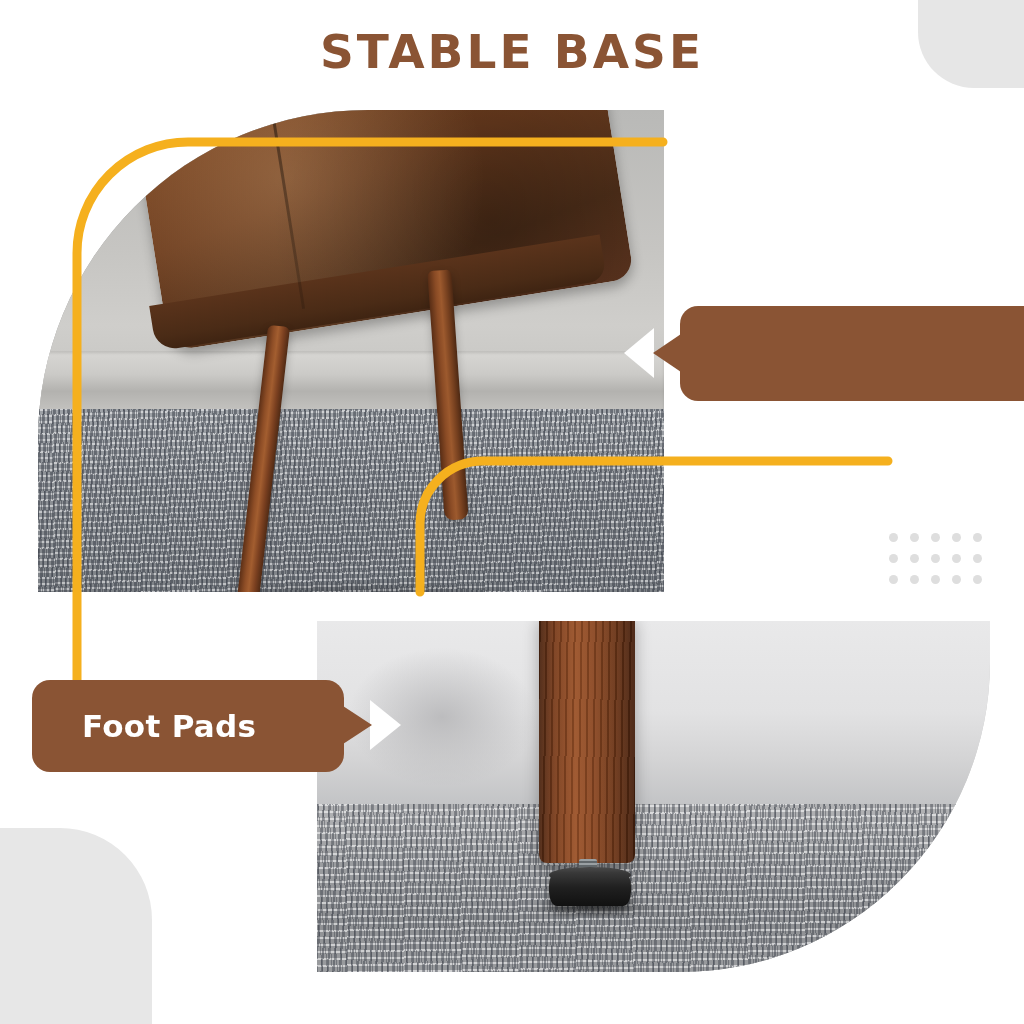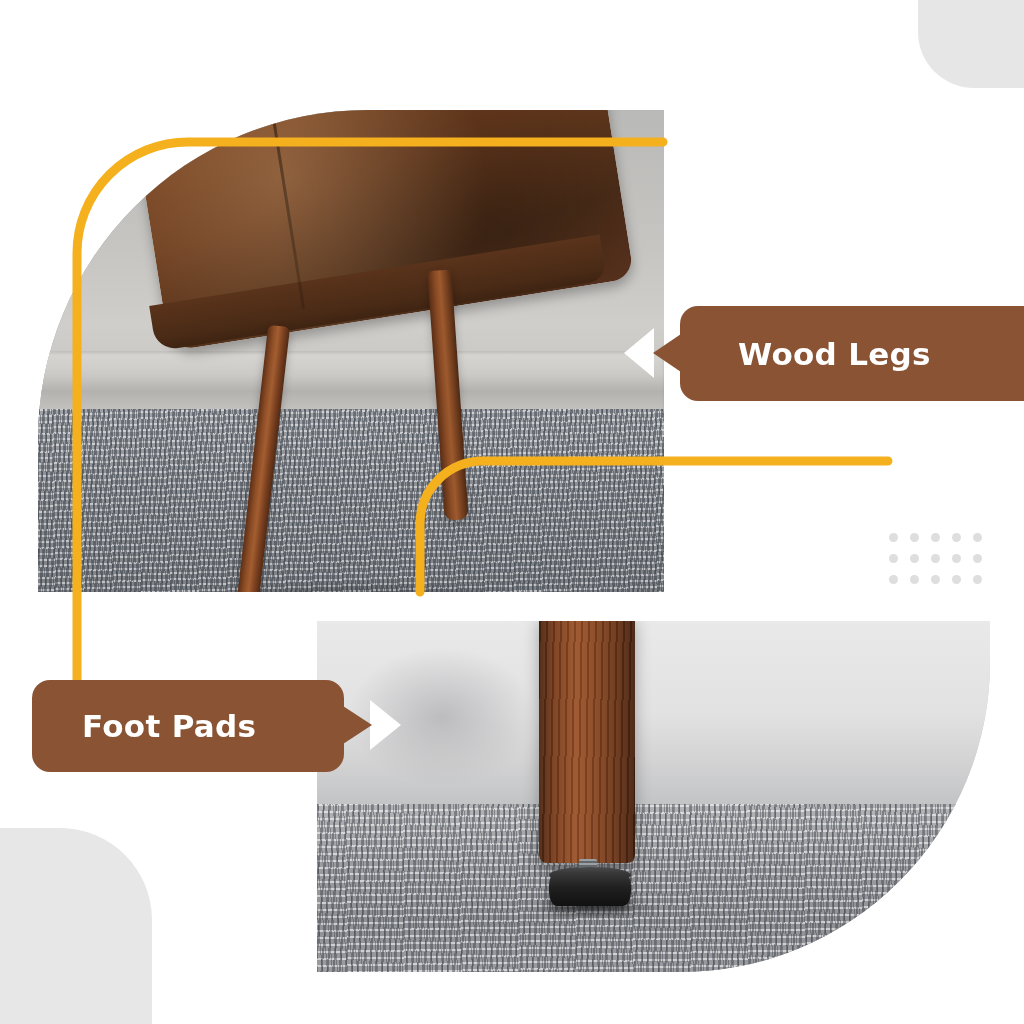--- a/index.html
+++ b/index.html
@@ -196,20 +196,21 @@
   }
 </style>
 </head>
 <body>
 
 <div class="stage">
 
   <div class="blob-tr"></div>
   <div class="blob-bl"></div>
 
+  <div class="title">STABLE BASE</div>
 
   <div class="photo-top">
     <div class="scene">
       <div class="pt-wall"></div>
       <div class="pt-base"></div>
       <div class="pt-carpet"></div>
       <div class="pt-shadow"></div>
       <div class="pt-sofa"></div>
       <div class="pt-sofa-edge"></div>
       <div class="pt-sofa-seam"></div>
@@ -234,21 +235,20 @@
     <div class="pb-pad"></div>
   </div>
 
   <svg class="yline2" viewBox="0 0 560 170">
     <path d="M 508 21 L 103 21 A 63 63 0 0 0 40 84 L 40 152" fill="none" stroke="#F5B01E" stroke-width="9" stroke-linecap="round"></path>
   </svg>
 
   <div class="badge badge-wood">
     <span class="notch"></span>
     <span class="tail"></span>
-    <span>Wood Legs</span>
   </div>
 
   <div class="badge badge-foot">
     <span class="notch"></span>
     <span class="tail"></span>
     <span>Foot Pads</span>
   </div>
 
   <div class="dot-grid">
       <i style="background: rgb(222, 222, 222);"></i>

